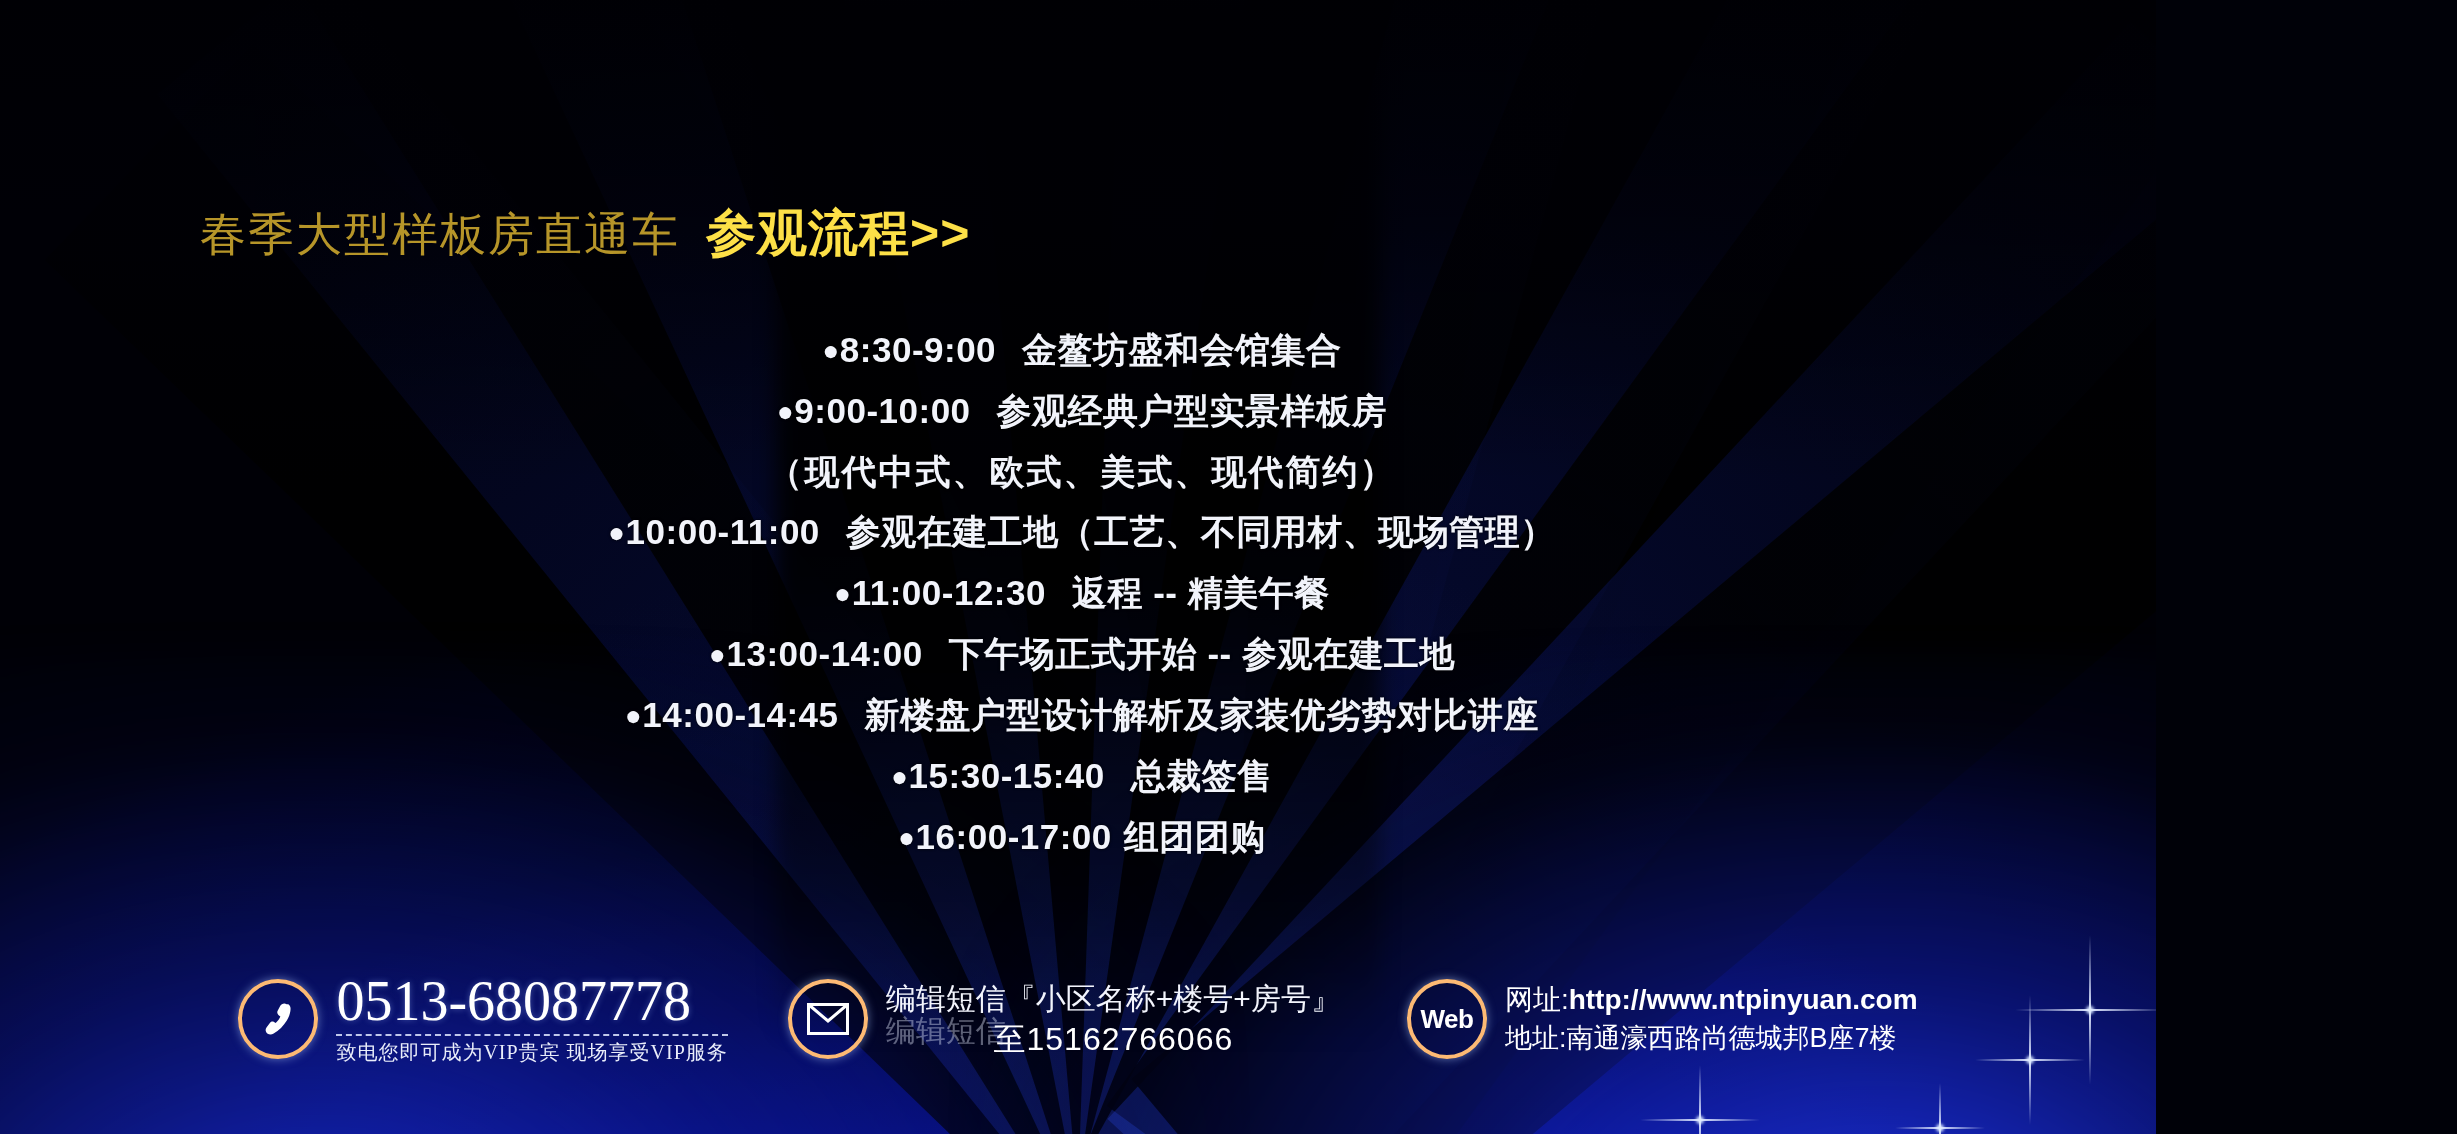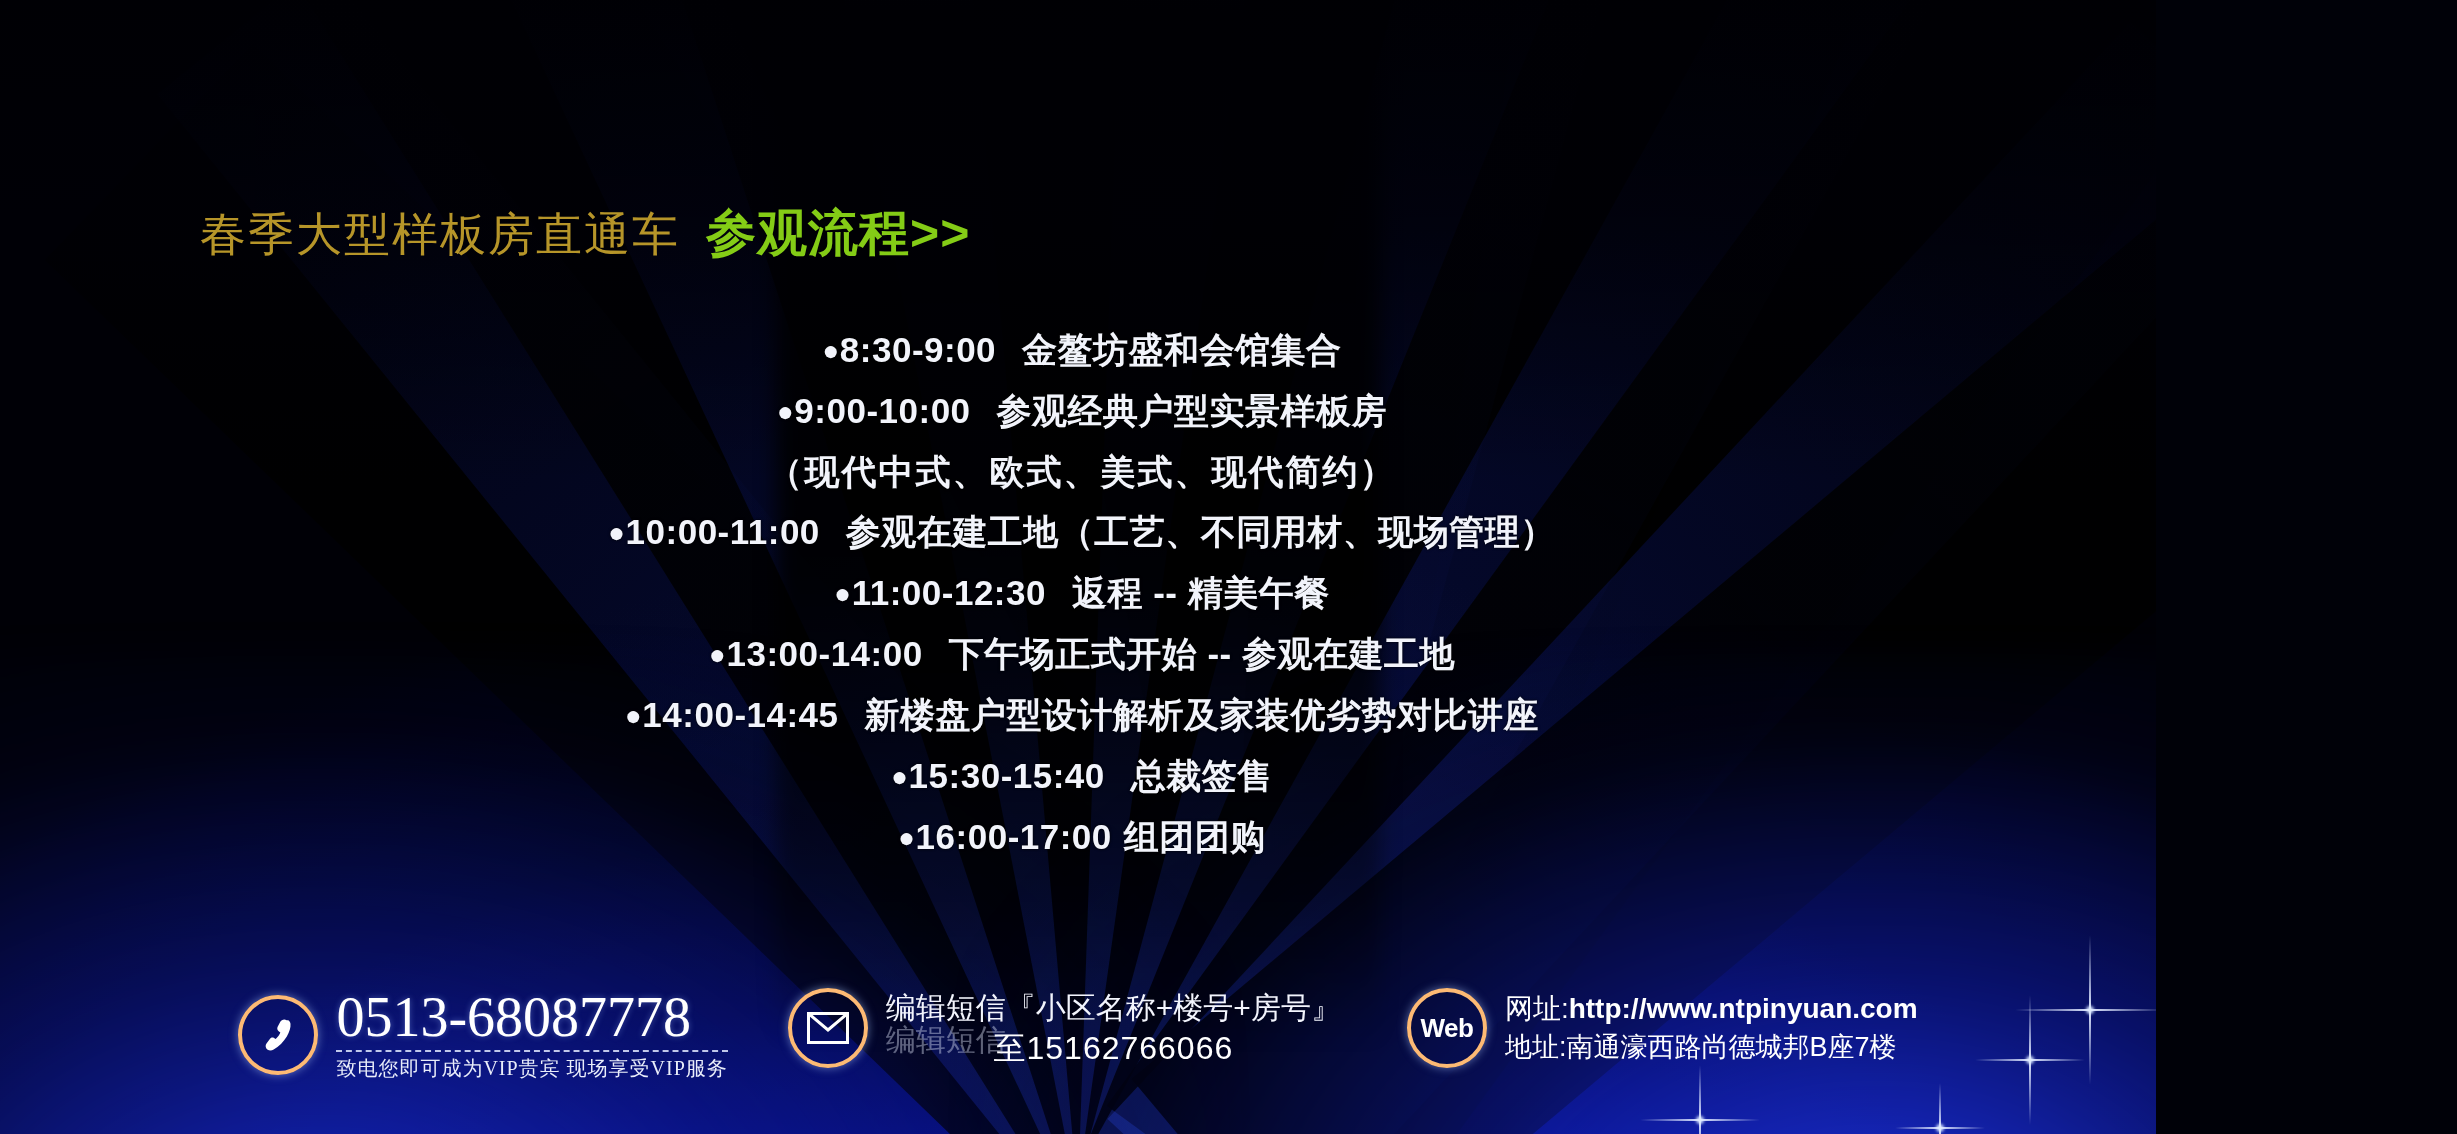--- a/index.html
+++ b/index.html
@@ -83,21 +83,21 @@
   .headline .thin{
     font-size:46px;
     letter-spacing:2px;
     color:#b69529;
     font-weight:400;
   }
   .headline .bold{
     font-size:50px;
     font-weight:bold;
     letter-spacing:1px;
-    color:#84cc16;
+    color:#fde047;
   }
 
   
   .schedule{
     position:absolute;left:4px;top:320px;width:100%;
     text-align:center;
     color:#f2f4fb;
     font-weight:bold;
   }
   .srow{
@@ -106,22 +106,22 @@
     letter-spacing:.5px;
     white-space:nowrap;
     text-shadow:0 0 3px rgba(0,0,0,.9);
   }
   .srow .bullet{font-size:28px;vertical-align:2px;}
   .srow .gap{display:inline-block;width:26px;}
   .srow.sub{letter-spacing:2px;}
 
   
   .footer{
-    position:absolute;left:0;bottom:52px;width:100%;
-    display:flex;justify-content:center;align-items:flex-start;
+    position:absolute;left:0;bottom:68px;width:100%;
+    display:flex;justify-content:center;align-items:center;
     gap:0;
   }
   .contact{display:flex;align-items:center;}
   .contact .ico{
     flex:0 0 auto;
     width:72px;height:72px;
     border:4px solid #fdba74;
     border-radius:50%;
     display:flex;align-items:center;justify-content:center;
     color:#fff;

